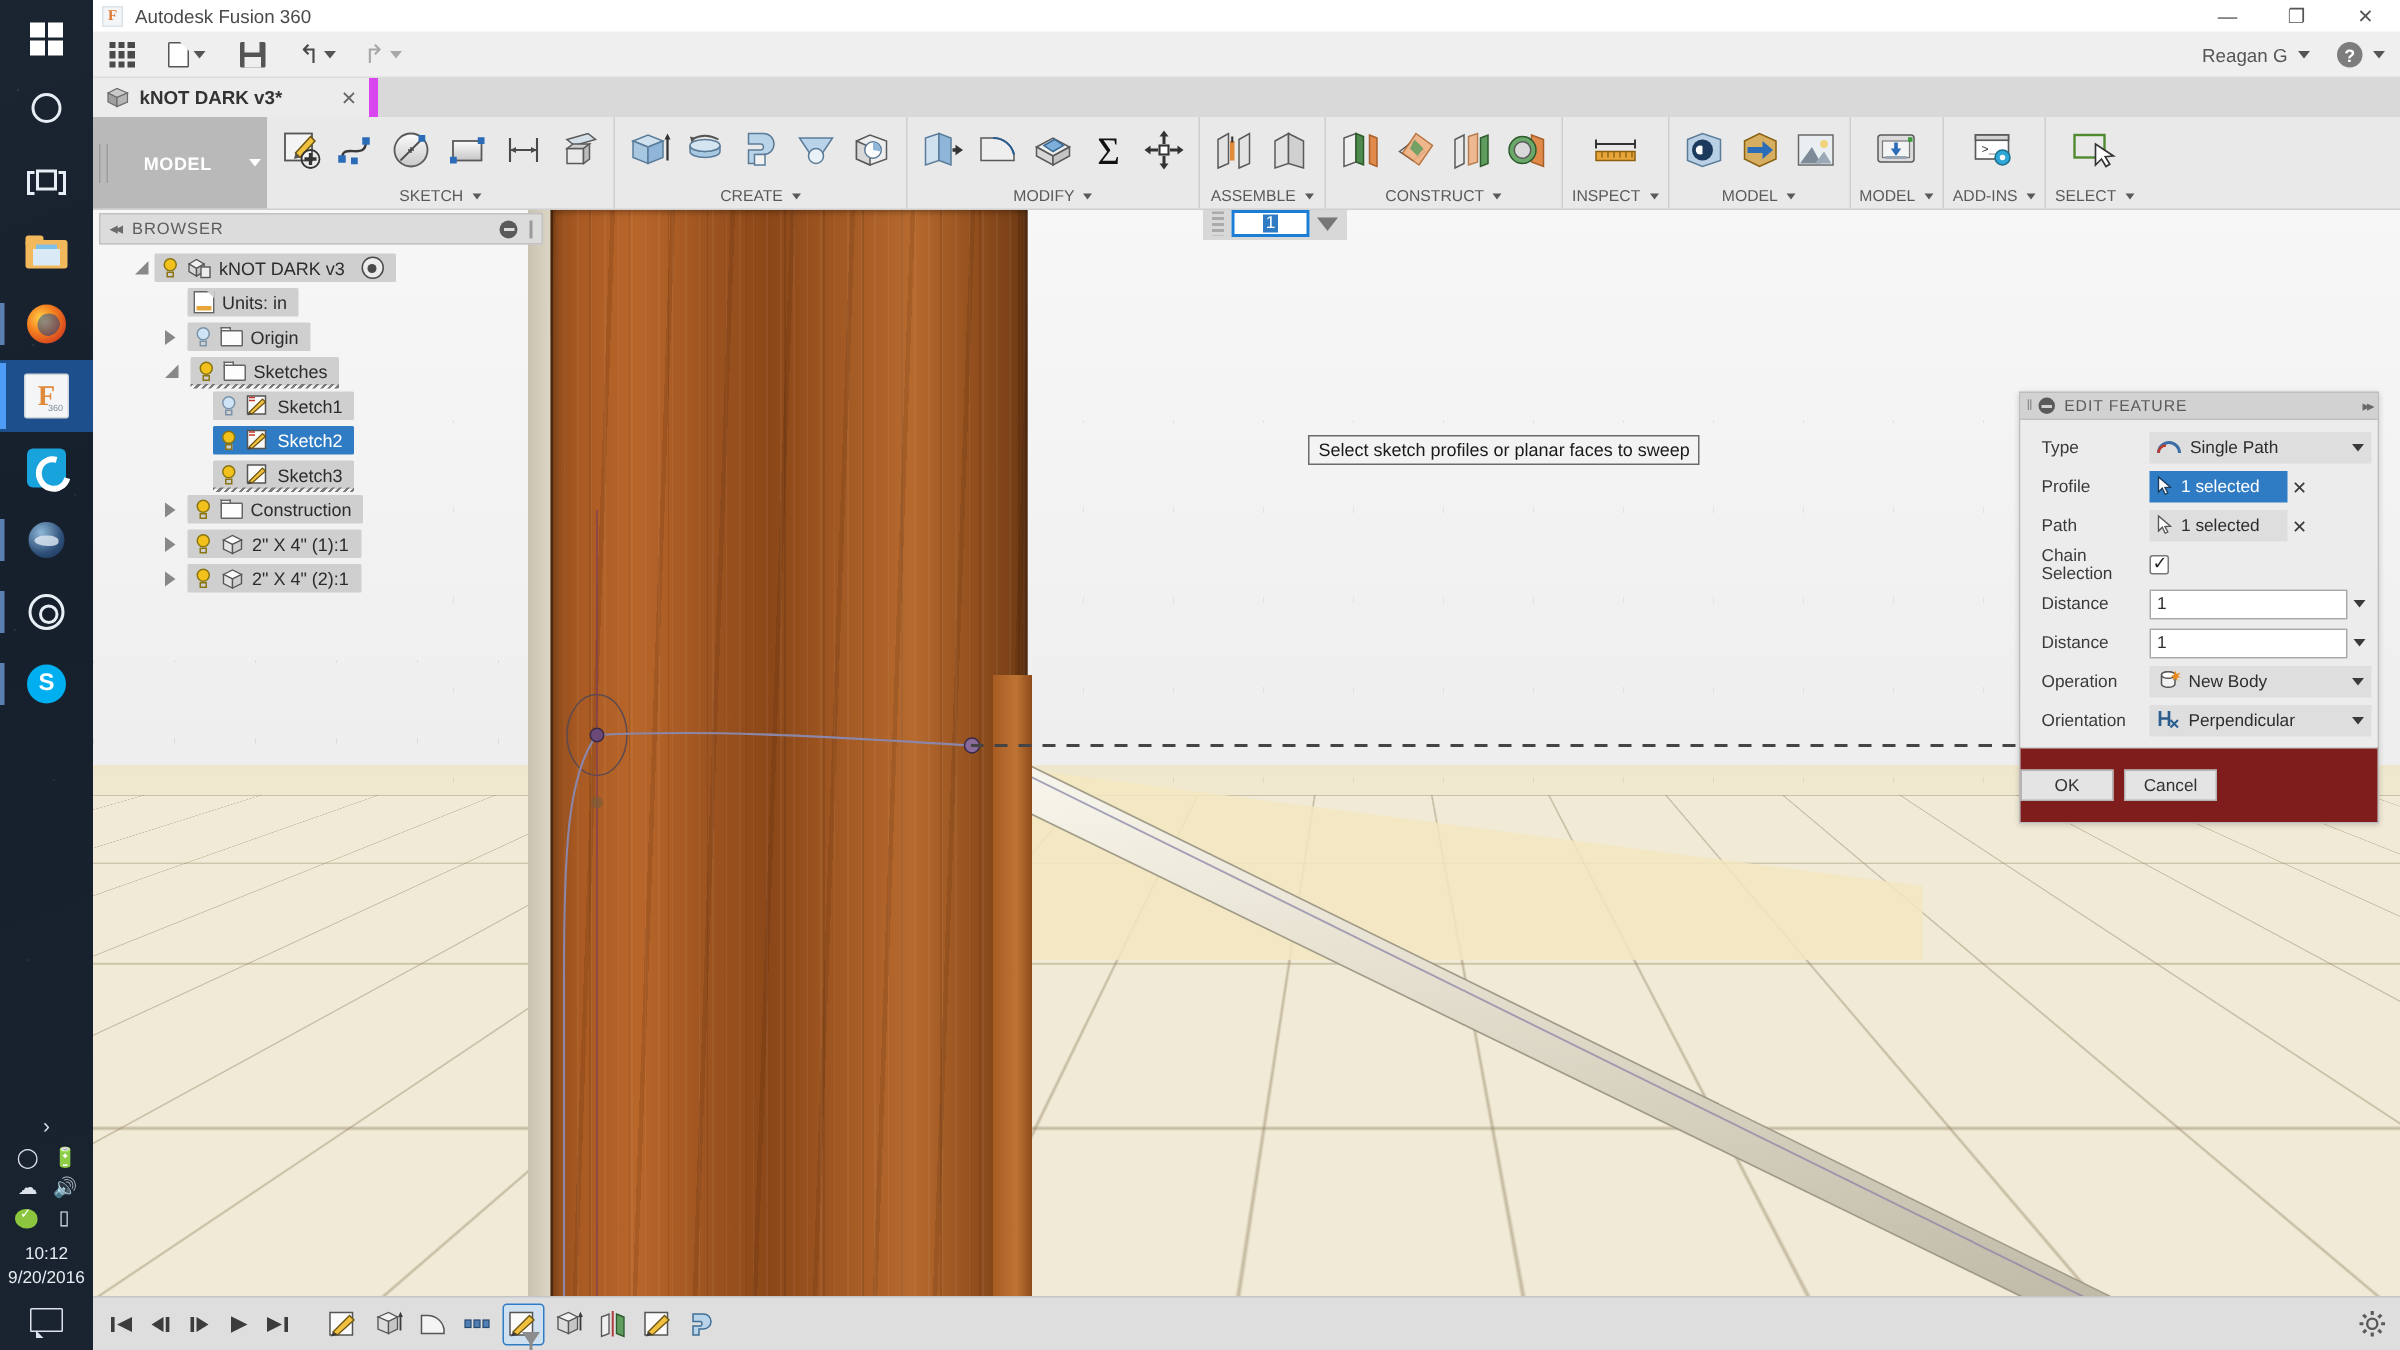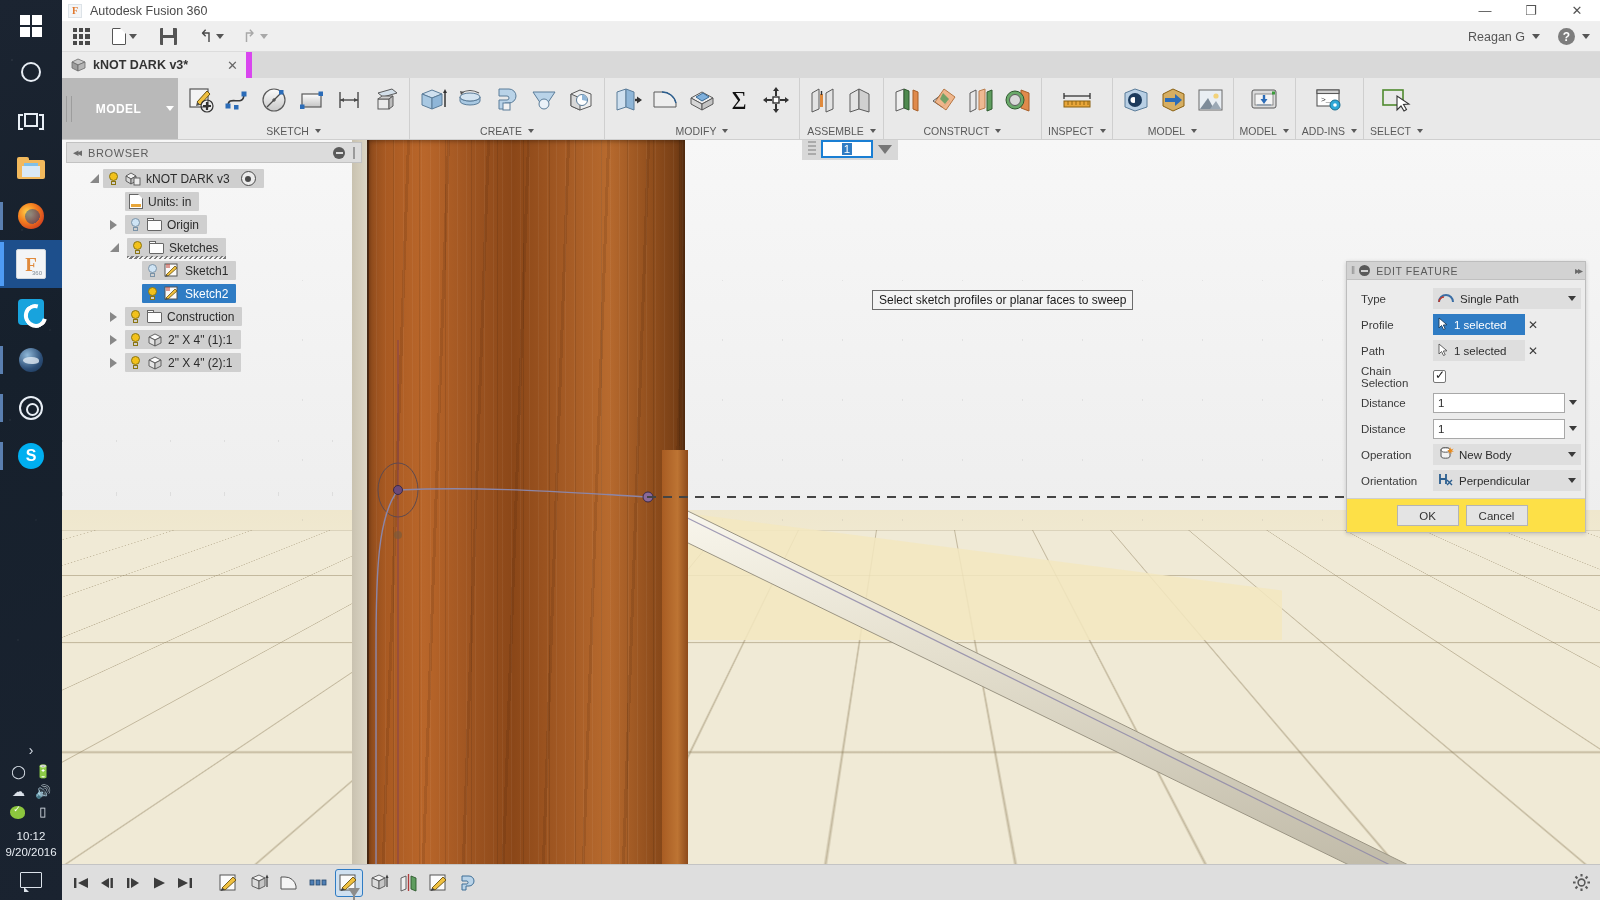--- a/index.html
+++ b/index.html
@@ -236,22 +236,22 @@
   .dval.sel{background:#2f7cc4;}
   .dval.sel .dvtext{color:#fff;}
   .dvtext{font-size:11.5px;color:#2d2d2d;}
   .dinput{flex:1;height:20px;background:#fff;border:1px solid #a8a8a8;display:flex;align-items:center;
     padding:0 4px;font-size:11.5px;color:#2d2d2d;}
   .dcaret{margin-left:4px;border-left:4px solid transparent;border-right:4px solid transparent;
     border-top:5px solid #3a3a3a;}
   .dx{width:16px;text-align:center;font-size:12px;color:#3a3a3a;}
   .chk{width:13px;height:13px;border:1px solid #777;background:#fff;border-radius:2px;position:relative;}
   .chk:after{content:"✓";position:absolute;left:1px;top:-3px;font-size:12px;color:#222;}
-  #dlg-foot{height:34px;background:#fde047;border-top:1px solid #cfcfcf;display:flex;align-items:center;
-    justify-content:center;gap:7px;padding-right:8px;}
+  #dlg-foot{height:50px;background:#7f1d1d;border-top:1px solid #cfcfcf;display:flex;align-items:center;
+    justify-content:flex-start;gap:7px;padding-right:8px;}
   .dbtn{min-width:62px;height:21px;background:#e4e4e4;border:1px solid #b4b4b4;font-size:11.5px;color:#333;
     display:flex;align-items:center;justify-content:center;}
 
   
   #timeline{position:absolute;left:0;bottom:0;width:1538px;height:36px;background:#dedede;
     border-top:1px solid #c4c4c4;display:flex;align-items:center;padding:0 8px;gap:4px;}
   .tlbtn{width:22px;height:24px;display:flex;align-items:center;justify-content:center;color:#3c3c3c;}
   .tlsep{width:12px;}
   .tlfeat{width:26px;height:26px;display:flex;align-items:center;justify-content:center;border-radius:2px;}
   .tlfeat.sel{background:#cfe0f0;outline:1.5px solid #2f7cc4;}
@@ -886,20 +886,36 @@
               <rect x="1" y="1" width="12" height="12" fill="#fafafa" stroke="#555" stroke-width="1"></rect>
               <path d="M2 12 L11 3 L13 5 L4 13 Z" fill="#f0c040" stroke="#6a5310" stroke-width=".8"></path>
               <path d="M2 12 L4 13 L1 14 Z" fill="#444"></path>
               <path d="M2 2 h4 M2 4 h4" stroke="#c0392b" stroke-width="1"></path>
             </svg>
           </span>
           <span class="tlabel">Sketch2</span>
         </span>
       </div>
 
+      <div class="trow" style="padding-left:76px">
+        <span class="tw squig">
+          <span class="bulb">
+              <i class="g"></i>
+              <i class="s"></i>
+            </span>
+          <span class="ic-sketch">
+            <svg width="16" height="15" viewBox="0 0 16 15">
+              <rect x="1" y="1" width="12" height="12" fill="#fafafa" stroke="#555" stroke-width="1"></rect>
+              <path d="M2 12 L11 3 L13 5 L4 13 Z" fill="#f0c040" stroke="#6a5310" stroke-width=".8"></path>
+              <path d="M2 12 L4 13 L1 14 Z" fill="#444"></path>
+            </svg>
+          </span>
+          <span class="tlabel">Sketch3</span>
+        </span>
+      </div>
 
       <div class="trow" style="padding-left:44px">
         <span class="tri-closed"></span>
         <span class="tw" style="margin-left:4px">
           <span class="bulb">
               <i class="g"></i>
               <i class="s"></i>
             </span>
           <span class="ic-folder2">
               <b></b>

